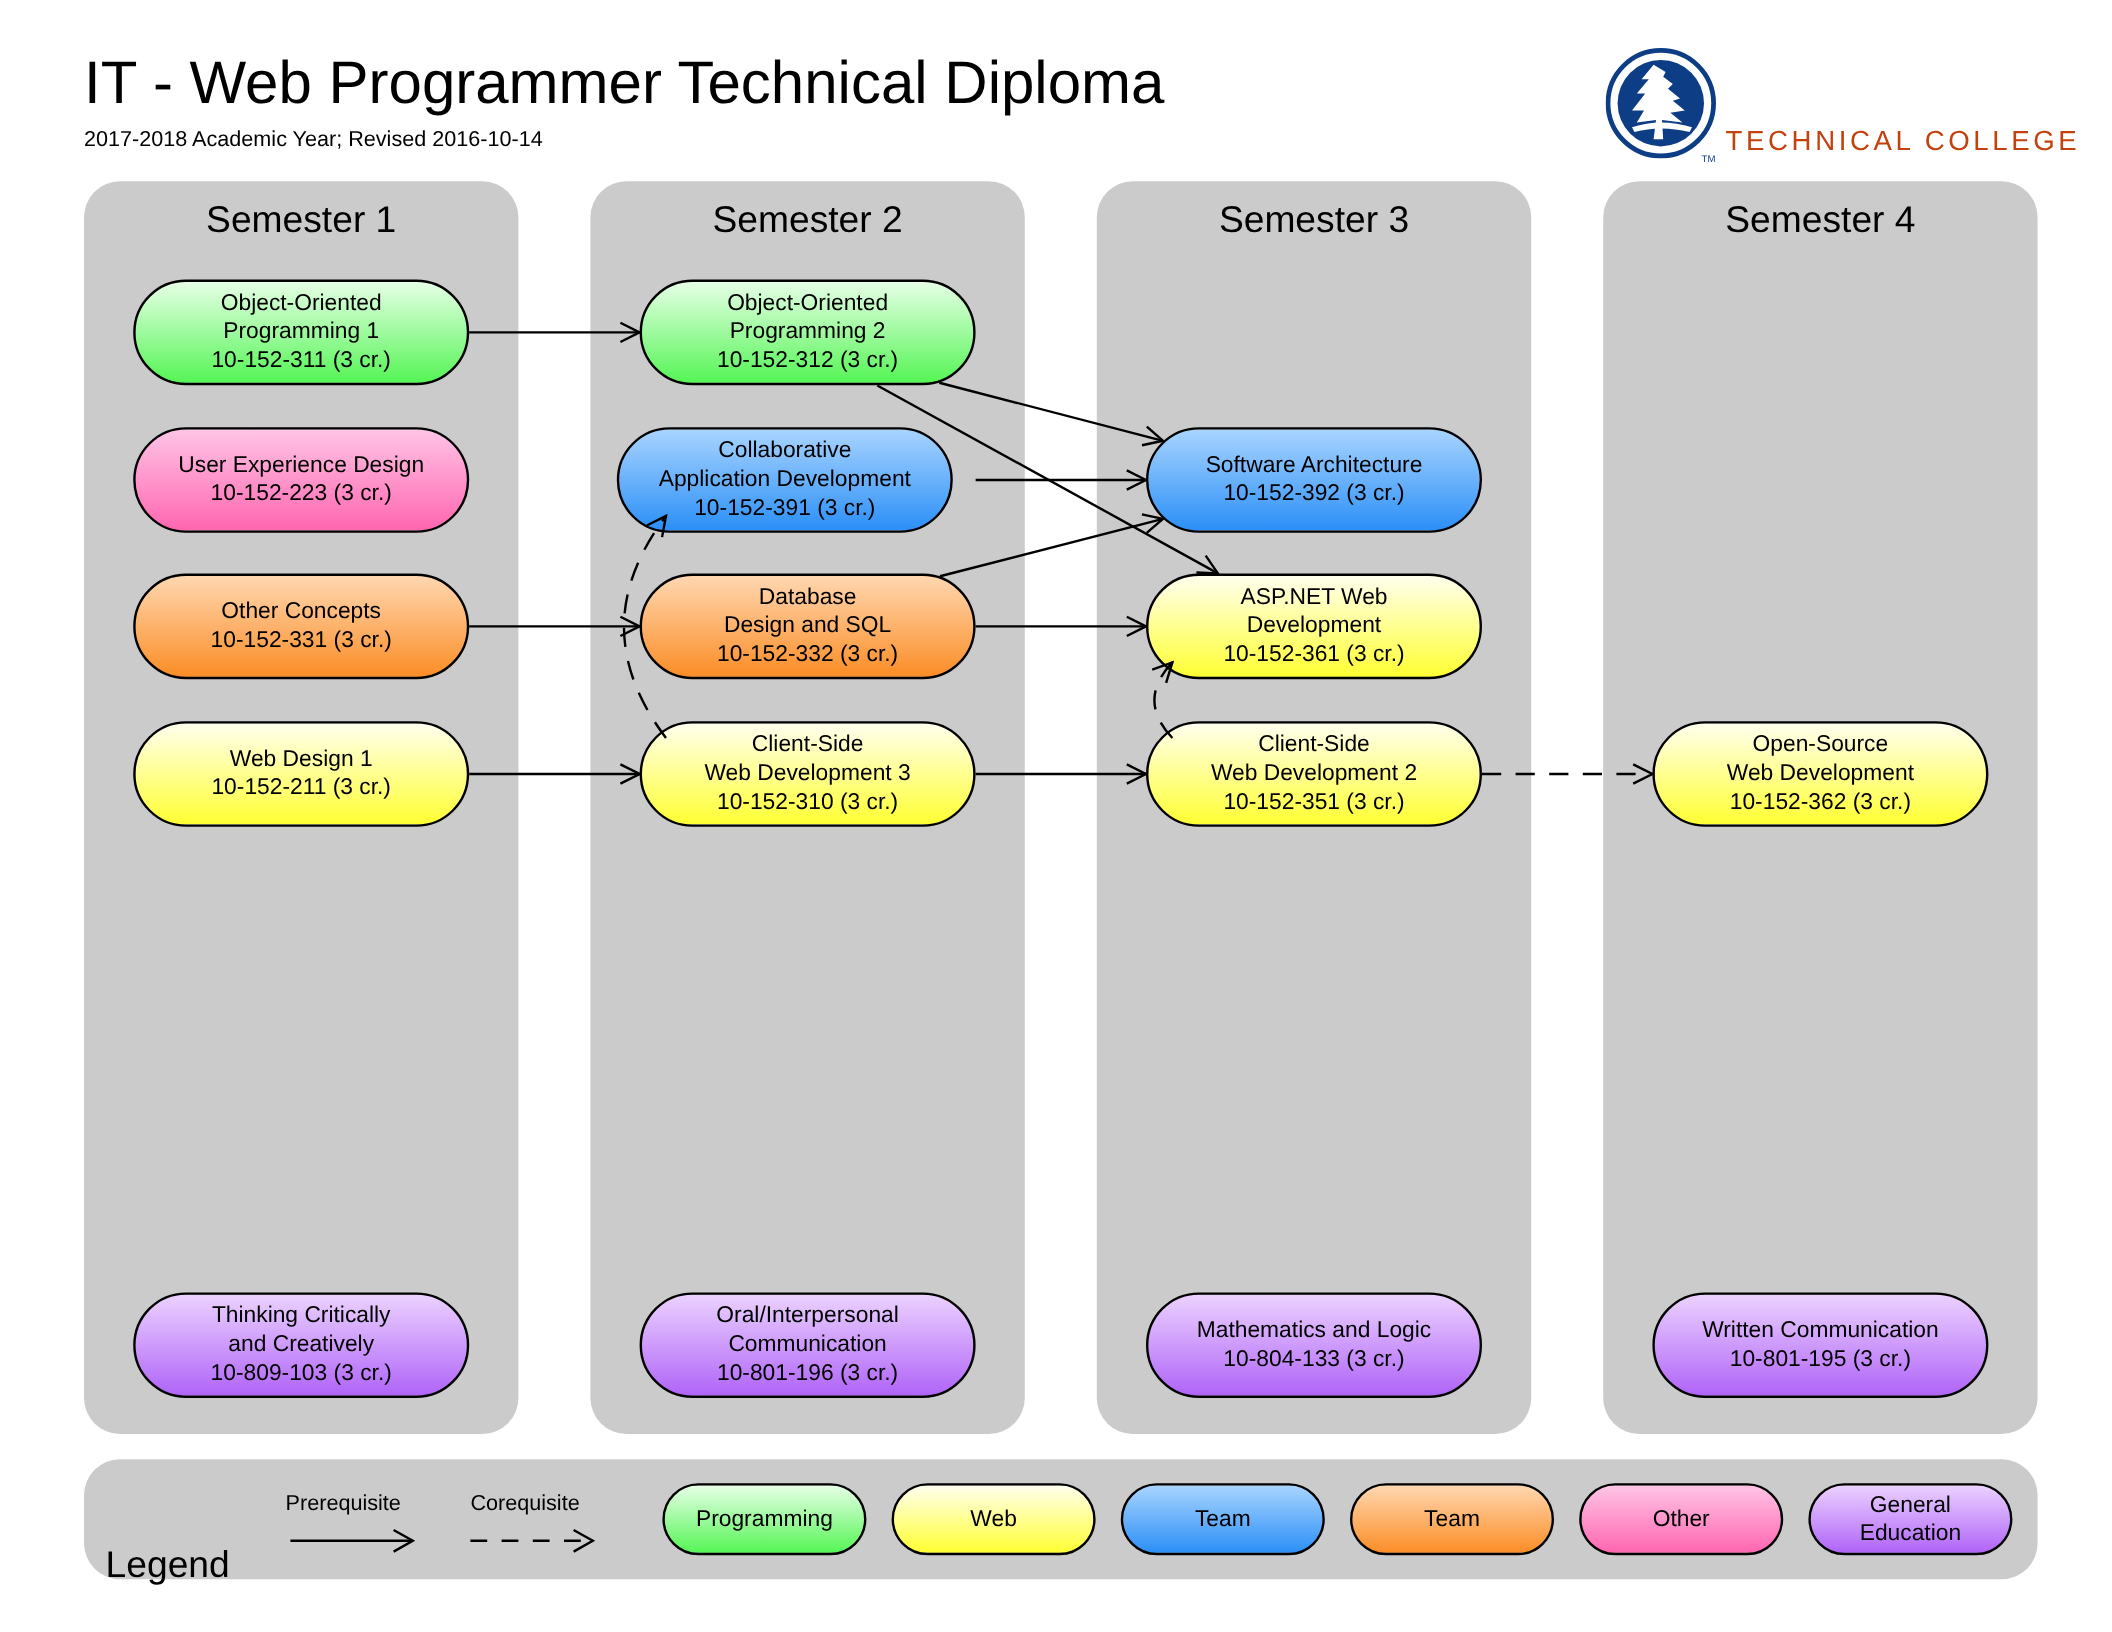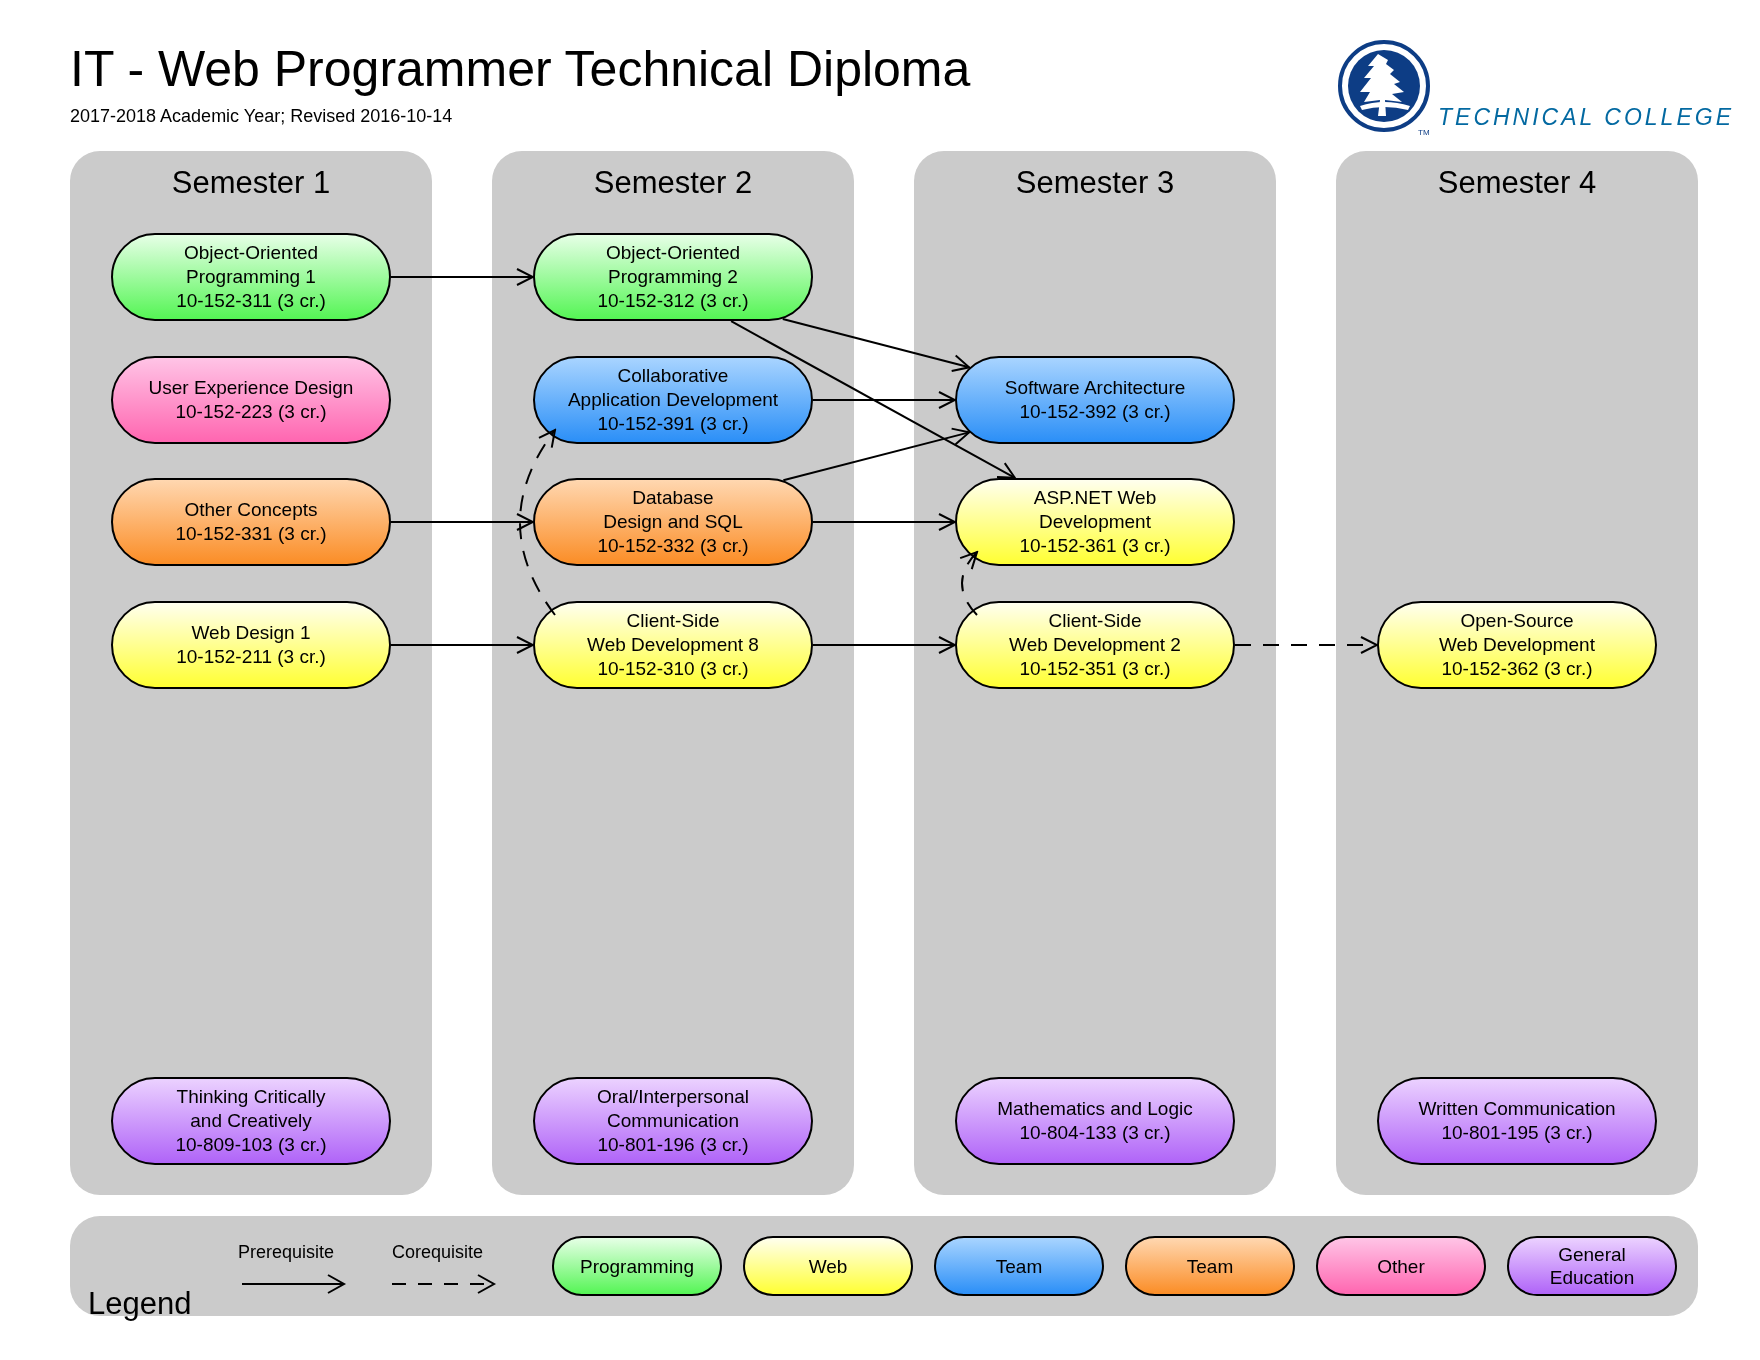--- a/index.html
+++ b/index.html
@@ -3,21 +3,21 @@
 <meta charset="utf-8">
 <style>
   html, body { margin:0; padding:0; background:#ffffff; }
   body { width:1760px; height:1360px; position:relative; overflow:hidden;
          font-family:"Liberation Sans", "DejaVu Sans", sans-serif; color:#000; }
   .title { position:absolute; left:70px; top:44px; font-size:50px; line-height:1; white-space:nowrap; }
   .subtitle { position:absolute; left:70px; top:106px; font-size:18px; white-space:nowrap; }
   .logo { position:absolute; left:1338px; top:40px; width:360px; height:96px; }
   .logo-text { position:absolute; left:98px; top:8px; color:#0d3d85; font-weight:bold; font-style:italic;
                font-size:54px; letter-spacing:-2px; line-height:1; white-space:nowrap; }
-  .logo-sub { position:absolute; left:100px; top:64px; color:#0369a1; font-style:italic; font-size:23px;
+  .logo-sub { position:absolute; left:100px; top:64px; color:#c2410c; font-size:23px;
               letter-spacing:3px; white-space:nowrap; }
   .logo-tm { position:absolute; left:80px; top:88px; font-size:8px; color:#0d3d85; }
   .panel { position:absolute; top:151px; width:362px; height:1044px; background:#cbcbcb; border-radius:30px; }
   .panel-title { position:absolute; left:0; right:0; top:14px; text-align:center; font-weight:normal; font-size:31px; }
   .node { position:absolute; width:280px; height:88px; border:2px solid #000; border-radius:46px;
           display:flex; align-items:center; justify-content:center; text-align:center;
           font-size:19px; line-height:24px; box-sizing:border-box; padding:0 6px; z-index:2; }
   .node span { display:block; }
   .c-programming { background:linear-gradient(#e6ffe6, #55f555);justify-content:center; }
   .c-web { background:linear-gradient(#ffffee, #ffff33); }
@@ -151,38 +151,38 @@
       <span>10-809-103 (3 cr.)</span>
     </div>
   </div>
 <div class="node c-programming" style="left: 533px; top: 233px;">
     <div>
       <span>Object-Oriented</span>
       <span>Programming 2</span>
       <span>10-152-312 (3 cr.)</span>
     </div>
   </div>
-<div class="node c-team" style="left: 533px; top: 356px; text-align: center;">
+<div class="node c-team" style="left: 514px; top: 356px; text-align: center;">
     <div>
       <span>Collaborative</span>
       <span>Application Development</span>
       <span>10-152-391 (3 cr.)</span>
     </div>
   </div>
 <div class="node c-data" style="left: 533px; top: 478px;">
     <div>
       <span>Database</span>
       <span>Design and SQL</span>
       <span>10-152-332 (3 cr.)</span>
     </div>
   </div>
 <div class="node c-web" style="left: 533px; top: 601px;">
     <div>
       <span>Client-Side</span>
-      <span>Web Development 8</span>
+      <span>Web Development 3</span>
       <span>10-152-310 (3 cr.)</span>
     </div>
   </div>
 <div class="node c-gened" style="left: 533px; top: 1077px;">
     <div>
       <span>Oral/Interpersonal</span>
       <span>Communication</span>
       <span>10-801-196 (3 cr.)</span>
     </div>
   </div>

